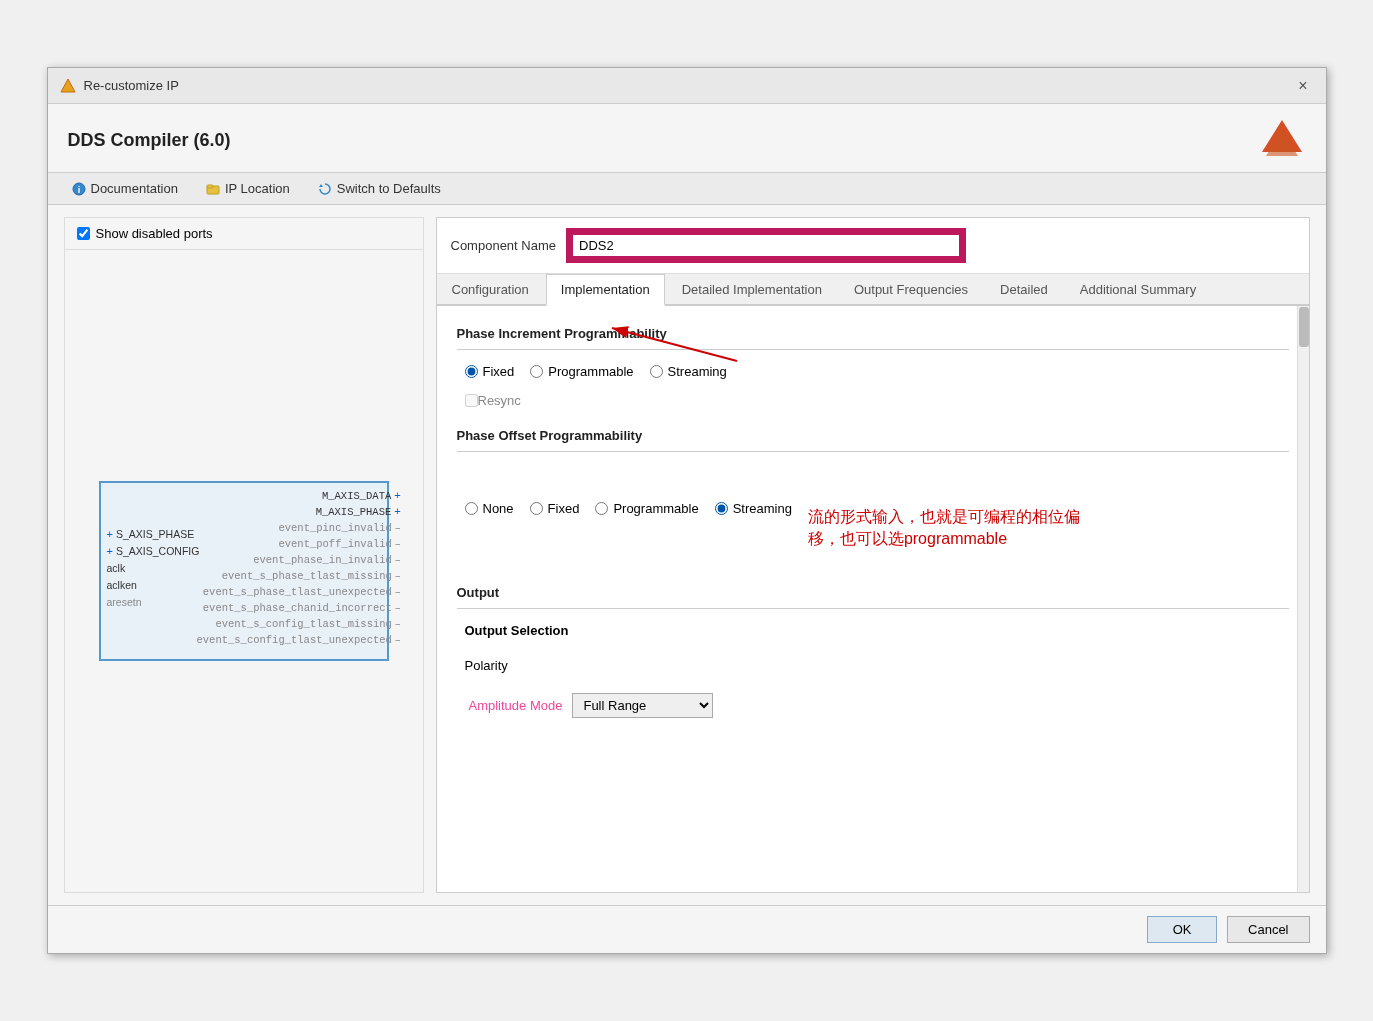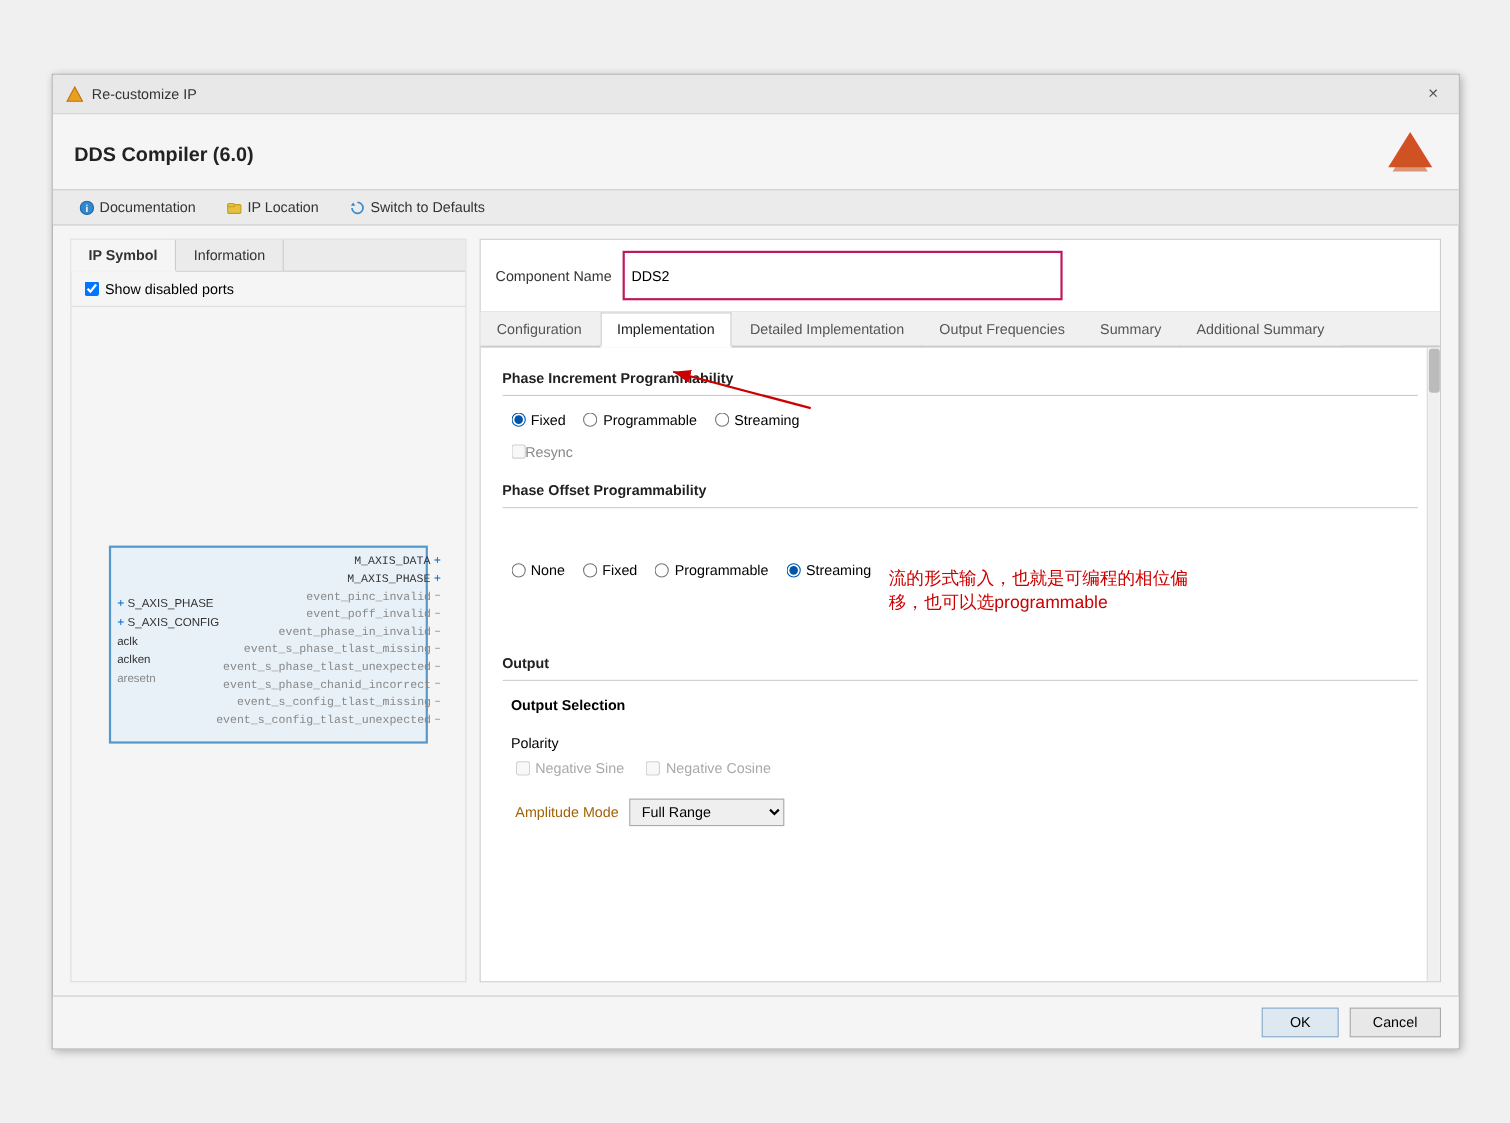--- a/index.html
+++ b/index.html
@@ -197,22 +197,22 @@
       align-items: center;
       padding: 10px 14px;
       gap: 10px;
       border-bottom: 1px solid #ddd;
     }
     .component-name-label {
       font-size: 13px;
       color: #333;
     }
     .component-name-input {
-      border: 2px solid #be185d;
-      padding: 13px 6px;
+      border: 7px solid #be185d;
+      padding: 3px 6px;
       font-size: 13px;
       flex: 1;
       max-width: 400px;
     }
 
     
     .right-tabs {
       display: flex;
       border-bottom: 2px solid #ccc;
       background: #f0f0f0;
@@ -319,21 +319,21 @@
 
     .amplitude-row {
       display: flex;
       align-items: center;
       gap: 10px;
       padding-left: 12px;
       margin-bottom: 14px;
     }
     .amplitude-label {
       font-size: 13px;
-      color: #a16207;
+      color: #ec4899;
     }
     .amplitude-select {
       border: 1px solid #aaa;
       padding: 3px 6px;
       font-size: 13px;
       cursor: pointer;
     }
 
     
     .bottom-bar {
@@ -410,24 +410,20 @@
         <path d="M7,2 A5,5 0 1,1 2,7" fill="none" stroke="#3388cc" stroke-width="1.5"></path>
         <polygon points="1,5 3,2 5,5" fill="#3388cc"></polygon>
       </svg>
       <span>Switch to Defaults</span>
     </button>
   </div>
 
   <div class="main-content">
 
     <div class="left-panel">
-      <div class="left-tabs">
-        <div class="left-tab active">IP Symbol</div>
-        <div class="left-tab">Information</div>
-      </div>
       <div class="show-disabled">
         <input type="checkbox" checked="" id="showDisabled" style="">
         <label for="showDisabled">Show disabled ports</label>
       </div>
 
       <div class="ip-symbol-area">
         <div class="ip-block">
           <div class="ip-block-inner">
 
             <div class="ip-left-ports">
@@ -502,21 +498,21 @@
       <div class="component-name-row">
         <span class="component-name-label">Component Name</span>
         <input class="component-name-input" type="text" value="DDS2" style="">
       </div>
 
       <div class="right-tabs">
         <div class="right-tab">Configuration</div>
         <div class="right-tab active">Implementation</div>
         <div class="right-tab">Detailed Implementation</div>
         <div class="right-tab">Output Frequencies</div>
-        <div class="right-tab">Summary</div>
+        <div class="right-tab">Detailed</div>
         <div class="right-tab">Additional Summary</div>
       </div>
 
       <div style="position:relative; flex:1; overflow:hidden; display:flex; flex-direction:column;">
 
         <svg style="position:absolute; top:0; left:0; width:100%; height:60px; pointer-events:none; z-index:20;">
           <defs>
             <marker id="arrowhead1" markerWidth="8" markerHeight="6" refX="8" refY="3" orient="auto">
               <polygon points="0 0, 8 3, 0 6" fill="#cc0000"></polygon>
             </marker>
@@ -587,30 +583,20 @@
           <div class="section-block">
             <div class="section-title">Output</div>
             <hr class="section-divider">
 
             <div class="section-block">
               <div style="font-size:13px; font-weight:700; margin-bottom:8px; padding-left:8px;">Output Selection</div>
             </div>
 
             <div class="section-block">
               <div style="font-size:13px; font-weight:400; margin-bottom:8px; padding-left:8px;">Polarity</div>
-              <div class="polarity-row">
-                <div class="polarity-item">
-                  <input type="checkbox" id="negSine" disabled="" style="">
-                  <label for="negSine" class="disabled-text">Negative Sine</label>
-                </div>
-                <div class="polarity-item">
-                  <input type="checkbox" id="negCosine" disabled="" style="">
-                  <label for="negCosine" class="disabled-text">Negative Cosine</label>
-                </div>
-              </div>
             </div>
 
             <div class="amplitude-row">
               <span class="amplitude-label">Amplitude Mode</span>
               <select class="amplitude-select">
                 <option>Full Range</option>
                 <option>Unit Circle</option>
                 <option>Scaled Full Range</option>
               </select>
             </div>

